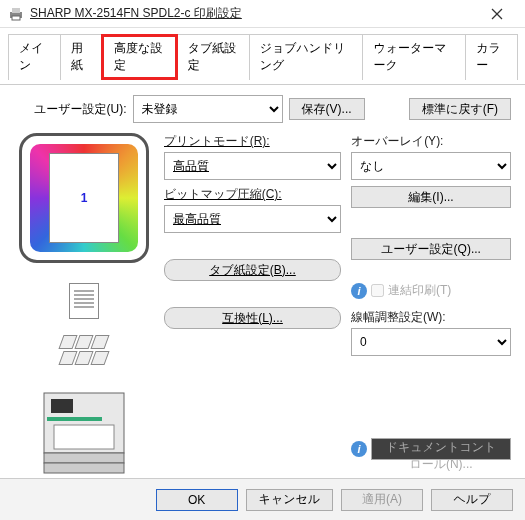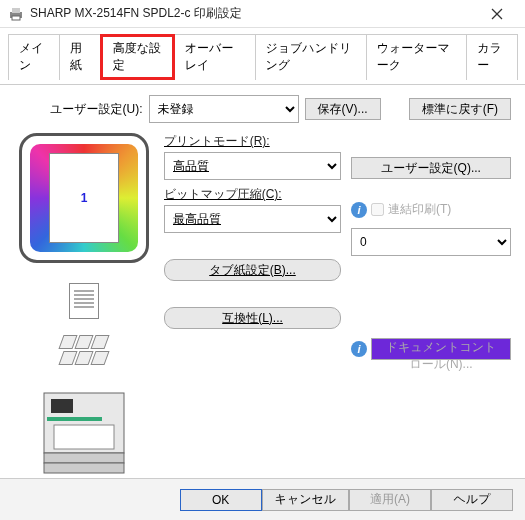--- a/index.html
+++ b/index.html
@@ -1,30 +1,30 @@
 <!DOCTYPE html>
 <html><head>
 <meta charset="utf-8">
 <style>
 * { box-sizing: border-box; margin: 0; padding: 0; font-family: "MS UI Gothic", "Meiryo UI", sans-serif; font-size: 12px; }
 body { background: #fff; width: 525px; height: 520px; overflow: hidden; }
 
 .titlebar { height: 28px; display: flex; align-items: center; padding: 0 8px; border-bottom: 1px solid #e0e0e0; }
 .titlebar .printer-icon { width: 16px; height: 16px; margin-right: 6px; }
-.titlebar .title { flex: 1; color: #222; }
+.titlebar .title { flex: 1; color: #222; text-decoration: underline; }
 .titlebar .close { width: 40px; height: 24px; display: flex; align-items: center; justify-content: center; color: #333; }
 
 .tabs { display: flex; padding: 6px 8px 4px 8px; border-bottom: 1px solid #ccc; position: relative; }
 .tab { padding: 5px 10px; border: 1px solid #ccc; border-bottom: none; background: #fff; margin-right: -1px; position: relative; }
 .tab.active { background: #fff; z-index: 2; }
 .tab.highlighted { border: 3px solid #e22; padding: 3px 10px; }
 
 .panel { padding: 10px 14px; }
 .userset-row { display: flex; align-items: center; gap: 6px; margin-bottom: 10px; }
-.userset-row label { margin-left: 36px; }
+.userset-row label { margin-left: 20px; }
 select { height: 28px; border: 1px solid #aaa; background: #fff; padding: 0 4px; }
 .btn { height: 22px; border: 1px solid #aaa; background: #e8e8e8; padding: 0 12px; cursor: default; }
 .btn:first-letter { }
 .btn.wide { min-width: 100px; border-radius: 10px; }
 
 .main-area { display: flex; gap: 10px; }
 .left-col { width: 140px; display: flex; flex-direction: column; align-items: center; }
 .preview-box { width: 130px; height: 130px; border: 3px solid #555; border-radius: 18px; background: #fff; position: relative; display: flex; align-items: center; justify-content: center; }
 .preview-rainbow { position: absolute; inset: 8px; border-radius: 10px; background: conic-gradient(#e33,#e93,#de3,#6d4,#3cc,#36d,#83d,#e3a,#e33); }
 .preview-page { position: relative; width: 70px; height: 90px; background: #fff; border: 1px solid #888; display: flex; align-items: center; justify-content: center; font-size: 22px; color: #22d; font-weight: bold; }
@@ -38,21 +38,21 @@
 .right-col { width: 160px; display: flex; flex-direction: column; gap: 6px; }
 .field { display: flex; flex-direction: column; gap: 2px; }
 .field label { color: #222; }
 .field select { width: 100%; }
 .field .btn { width: 100%; text-align: center; }
 
 .info-icon { display:inline-block; width:16px; height:16px; border-radius:50%; background:#4a90d9; color:#fff; font-style:italic; font-weight:bold; text-align:center; line-height:16px; font-size:11px; }
 .disabled-text { color: #aaa; }
 .checkbox-row { display:flex; align-items:center; gap:4px; }
 
-.footer { position: absolute; bottom: 0; left: 0; right: 0; height: 42px; border-top: 1px solid #ccc; display: flex; align-items: center; justify-content: flex-end; padding: 0 12px; background: #f3f3f3; }
+.footer { position: absolute; bottom: 0; left: 0; right: 0; height: 42px; border-top: 1px solid #ccc; display: flex; align-items: center; justify-content: flex-end; gap: 8px; padding: 0 12px; background: #f3f3f3; }
 .footer .btn { min-width: 82px; background:#e8e8e8; }
 .footer .btn.ok { border: 1px solid #2864c8; }
 .footer .btn.disabled { color:#999; }
 </style>
 </head>
 <body>
 
 <div class="titlebar">
   <span class="printer-icon">
     <svg viewBox="0 0 16 16">
@@ -67,21 +67,21 @@
         <line x1="1" y1="1" x2="11" y2="11" stroke="#333" stroke-width="1.3"></line>
         <line x1="11" y1="1" x2="1" y2="11" stroke="#333" stroke-width="1.3"></line>
       </svg>
   </div>
 </div>
 
 <div class="tabs">
   <div class="tab">メイン</div>
   <div class="tab">用紙</div>
   <div class="tab highlighted active">高度な設定</div>
-  <div class="tab">オーバーレイ</div>
+  <div class="tab">タブ紙設定</div>
   <div class="tab">ジョブハンドリング</div>
   <div class="tab">ウォーターマーク</div>
   <div class="tab">カラー</div>
 </div>
 
 <div class="panel">
 
   <div class="userset-row">
     <label>ユーザー設定(U):</label>
     <select style="width:150px"><option>未登録</option></select>
@@ -128,35 +128,41 @@
         <label>ビットマップ圧縮(C):</label>
         <select><option>最高品質</option></select>
       </div>
       <div style="height:14px"></div>
       <button class="btn wide">タブ紙設定(B)...</button>
       <div style="height:14px"></div>
       <button class="btn wide">互換性(L)...</button>
     </div>
 
     <div class="right-col">
+      <div class="field">
+        <label>オーバーレイ(Y):</label>
+        <select><option>なし</option></select>
+        <button class="btn" style="margin-top:4px">編集(I)...</button>
+      </div>
       <div style="height:18px"></div>
       <button class="btn">ユーザー設定(Q)...</button>
       <div style="height:10px"></div>
       <div class="checkbox-row">
         <span class="info-icon">i</span>
         <input type="checkbox" disabled="" style="">
         <span class="disabled-text">連結印刷(T)</span>
       </div>
       <div class="field" style="margin-top:4px">
+        <label>線幅調整設定(W):</label>
         <select><option>0</option></select>
       </div>
       <div style="height:70px"></div>
       <div class="checkbox-row">
         <span class="info-icon">i</span>
-        <button class="btn disabled-text" style="flex:1;background:#6d28d9" disabled="">ドキュメントコントロール(N)...</button>
+        <button class="btn disabled-text" style="flex:1;background:#404040" disabled="">ドキュメントコントロール(N)...</button>
       </div>
     </div>
   </div>
 </div>
 
 <div class="footer">
   <button class="btn ok">OK</button>
   <button class="btn">キャンセル</button>
   <button class="btn disabled">適用(A)</button>
   <button class="btn">ヘルプ</button>

